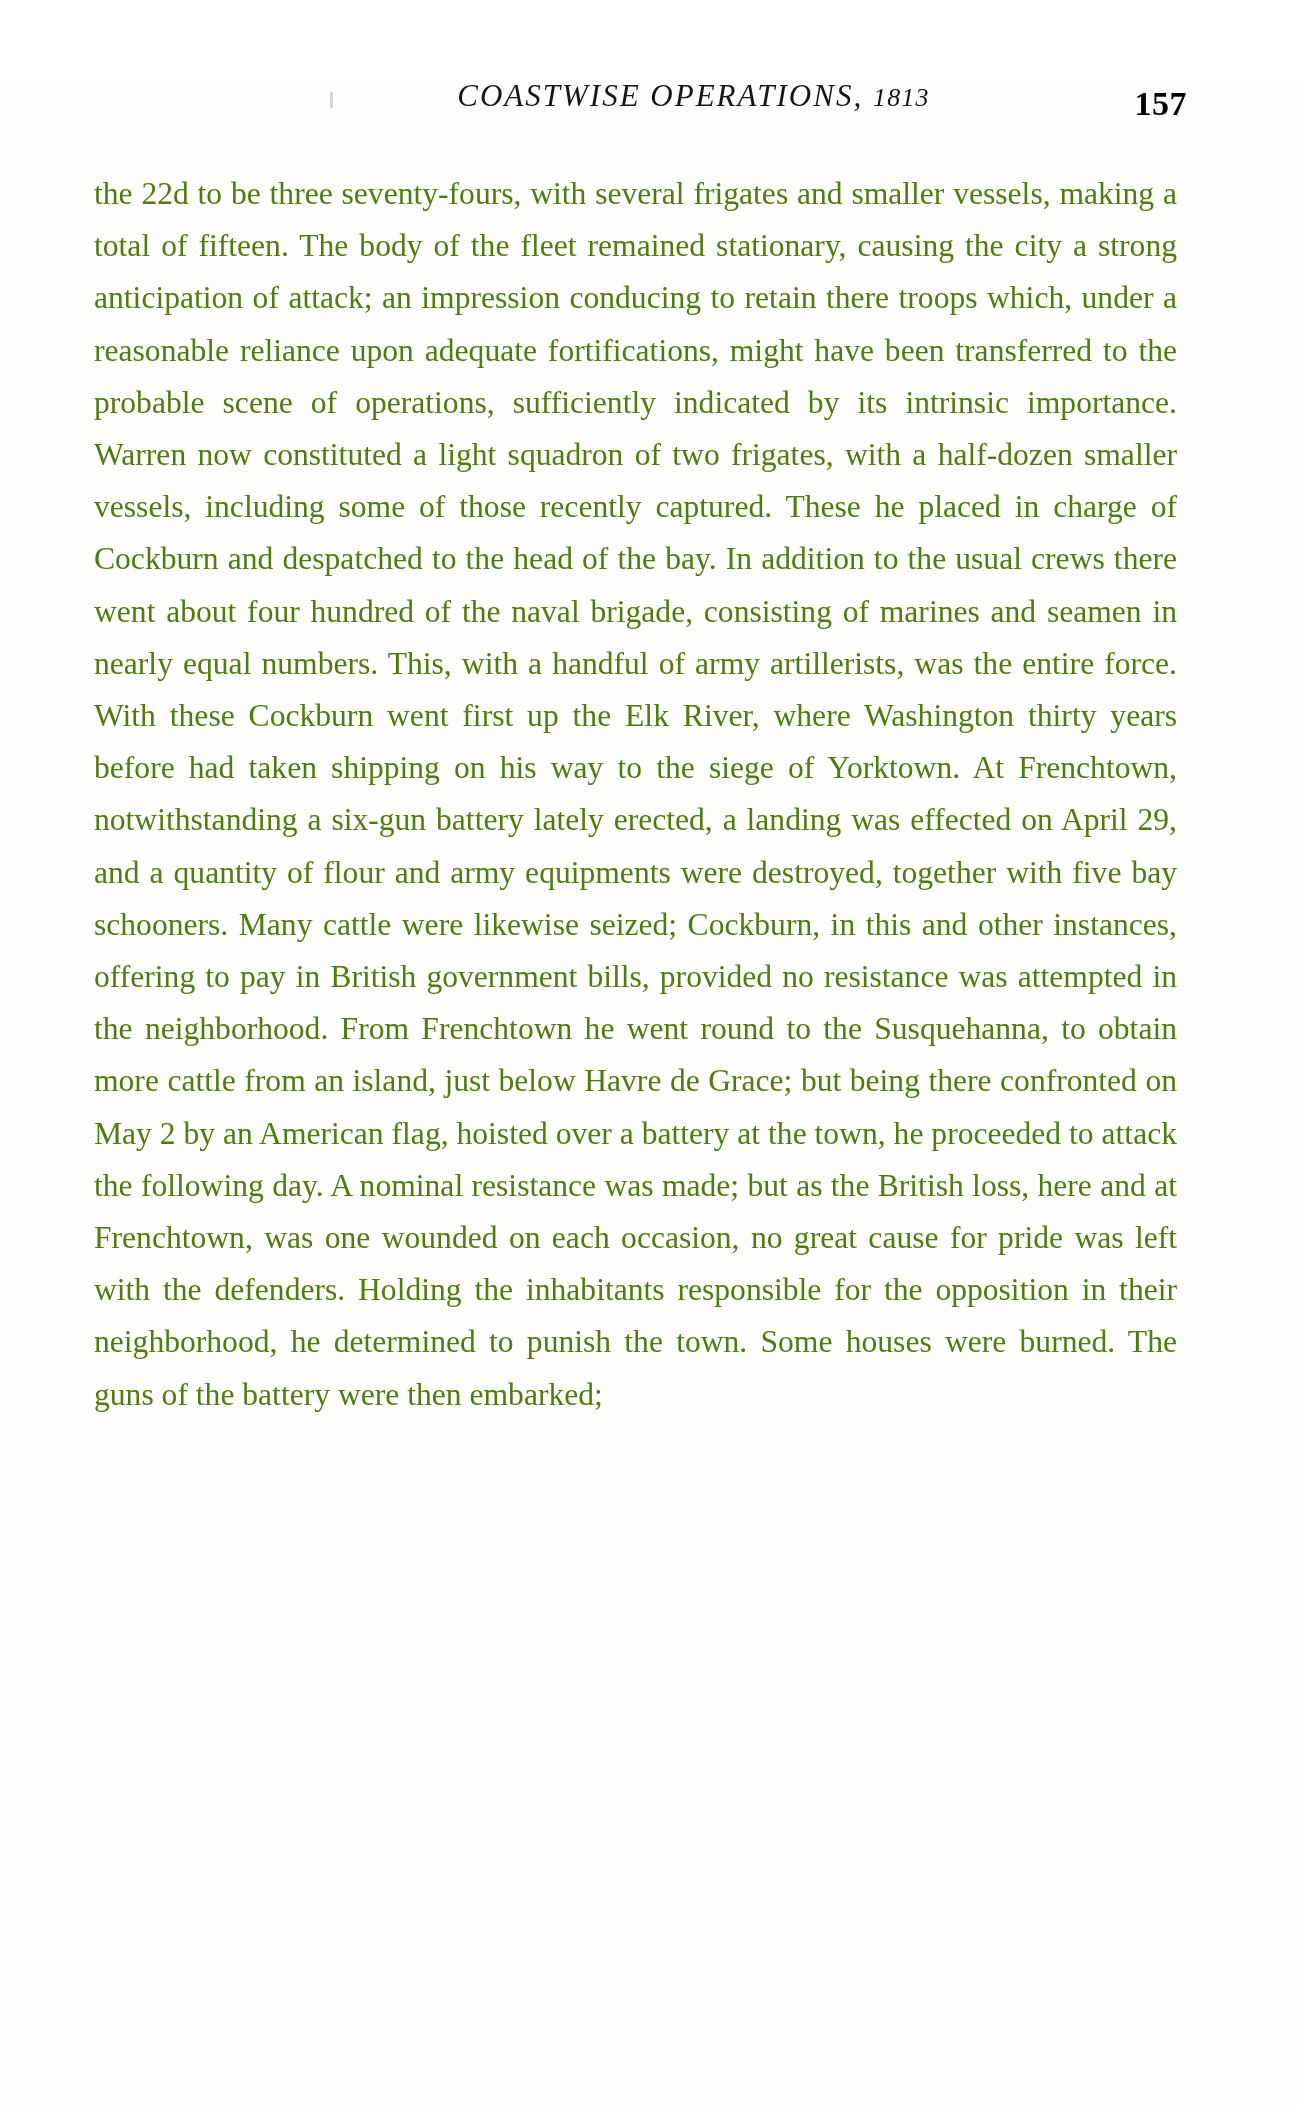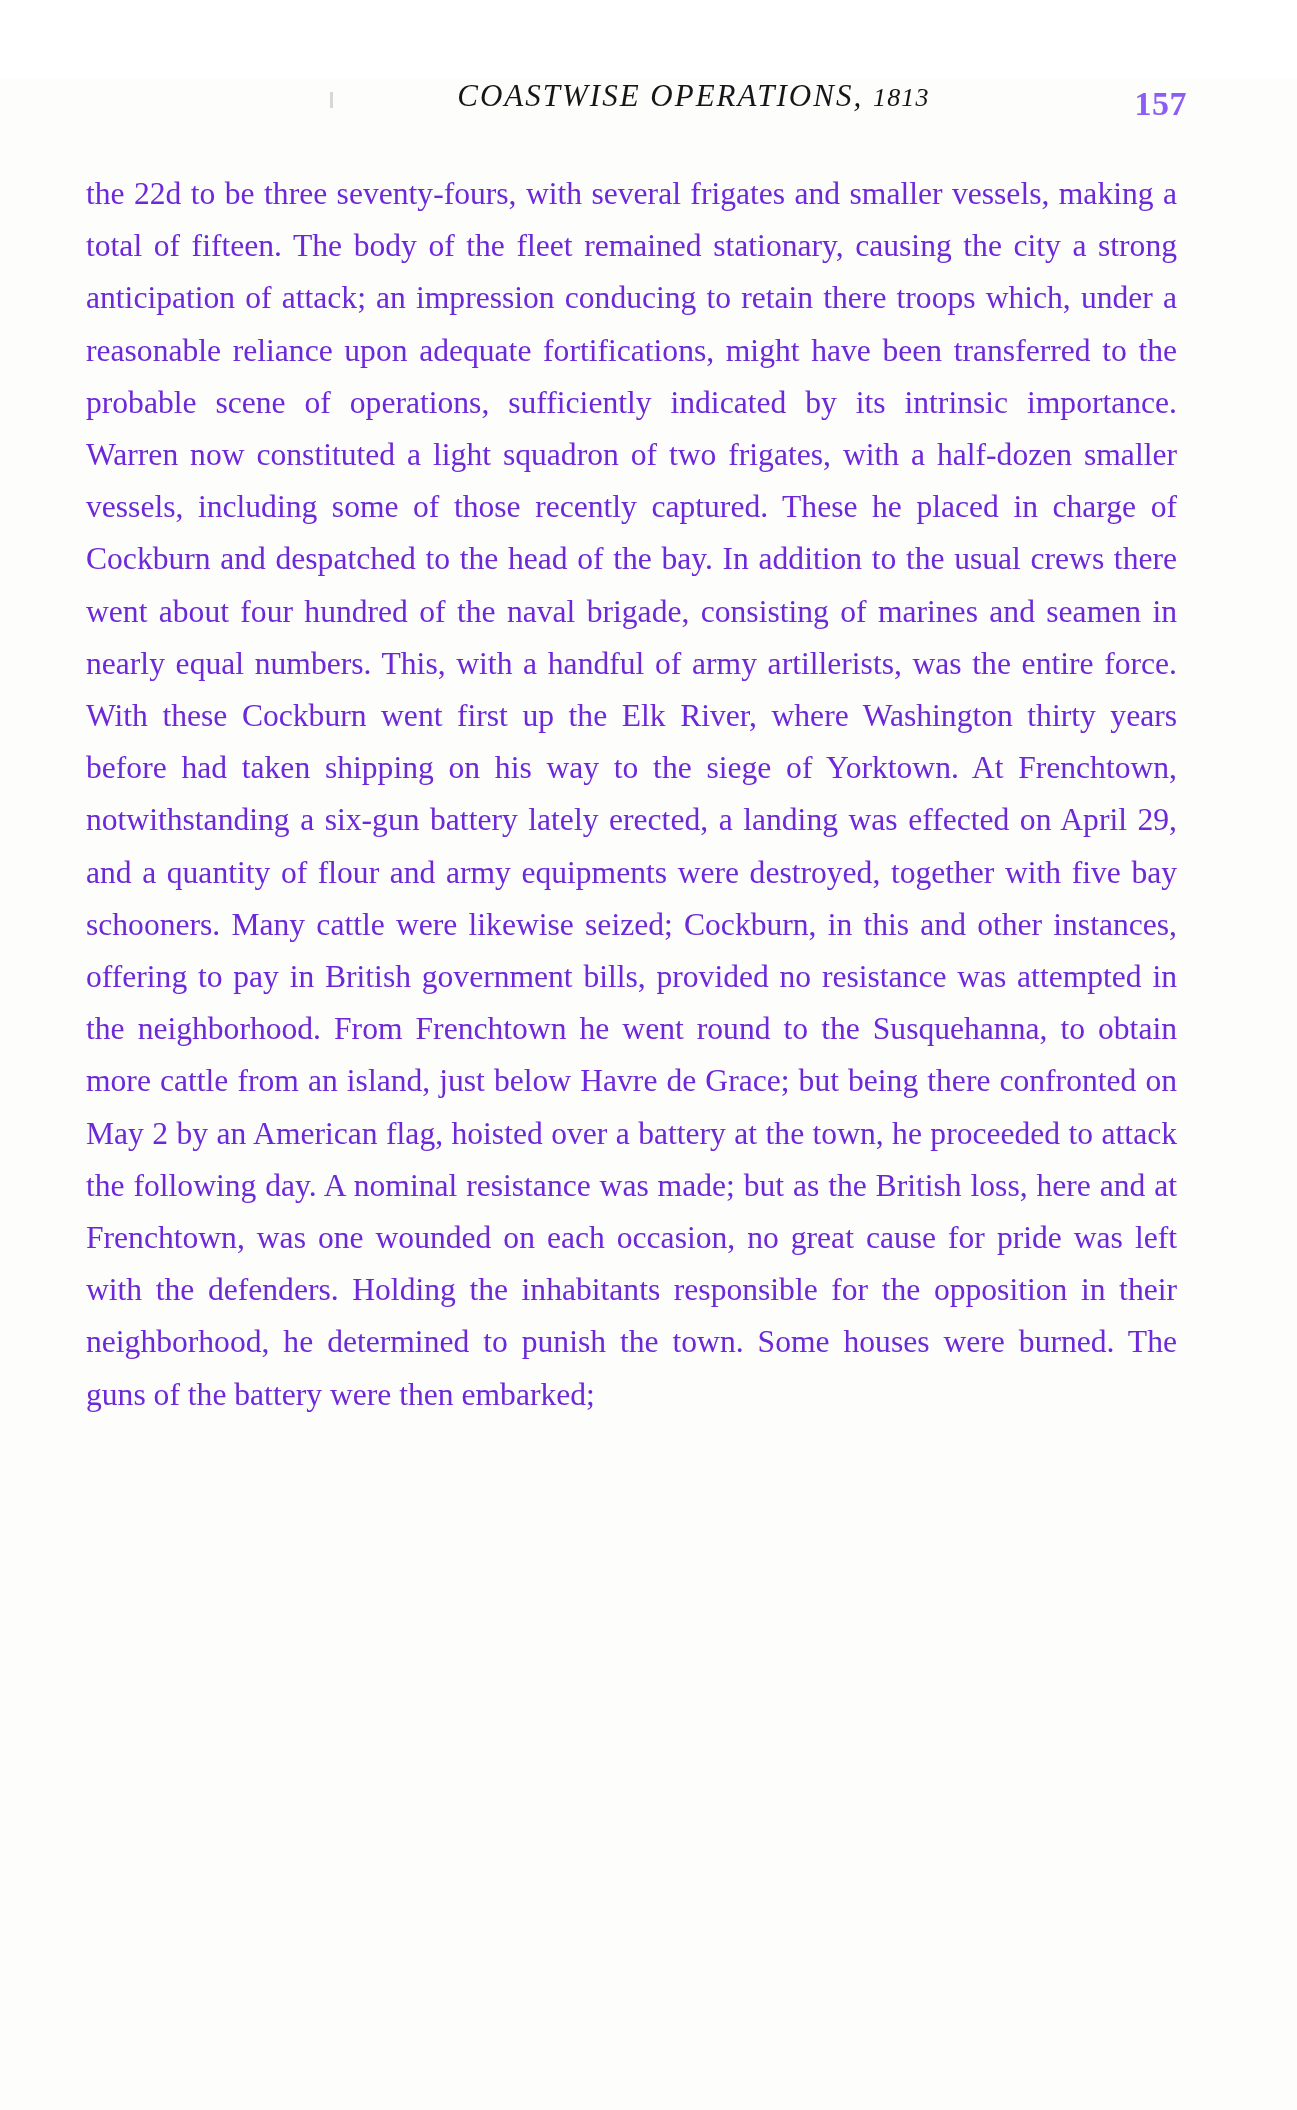--- a/index.html
+++ b/index.html
@@ -44,32 +44,32 @@
     letter-spacing: 1.2px;
   }
   .page-number {
     position: absolute;
     right: 110px;
     top: 50%;
     transform: translateY(-50%);
     font-family: "Liberation Serif", serif;
     font-weight: bold;
     font-size: 34px;
-    color: #8b5cf6;
+    color: #000000;
     letter-spacing: 0.5px;
     margin-left: 48px;
   }
   .body-text {
-    margin: 38px 0 0 8px;
+    margin: 38px 0 0 16px;
     padding: 0 120px 0 78px;
     font-size: 31.6px;
     line-height: 52.2px;
     text-align: justify;
     text-justify: inter-word;
-    color: #6d28d9;
+    color: #4d7c0f;
     -webkit-font-smoothing: antialiased;
   }
   .body-text p {
     margin: 0;
     text-indent: 0;
   }
   .tick {
     position: absolute;
     top: 14px;
     left: 330px;

